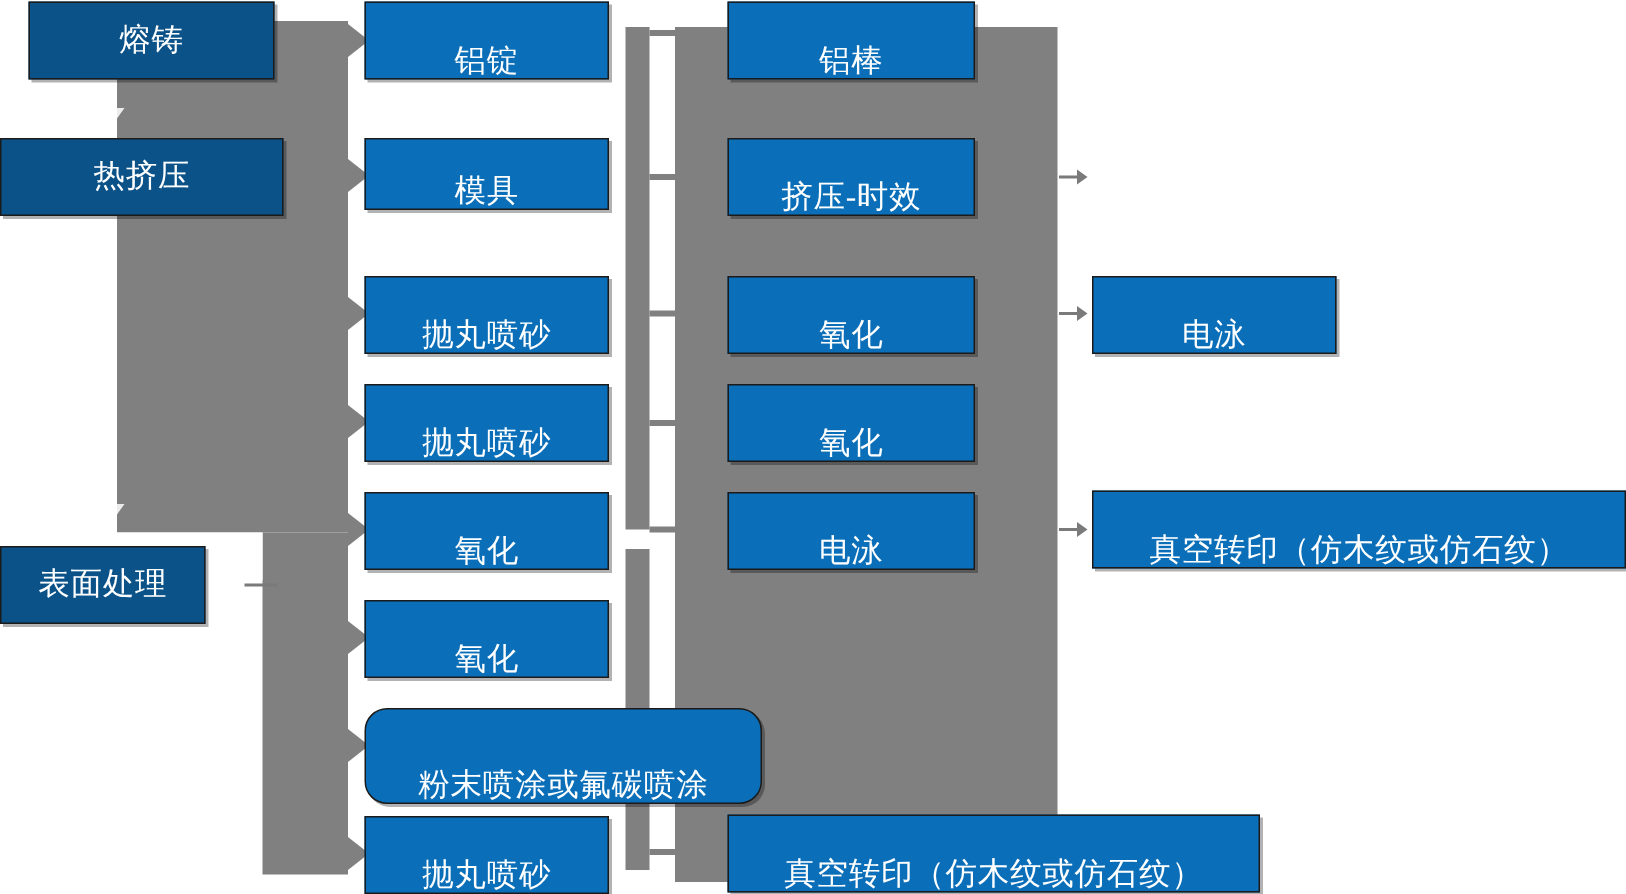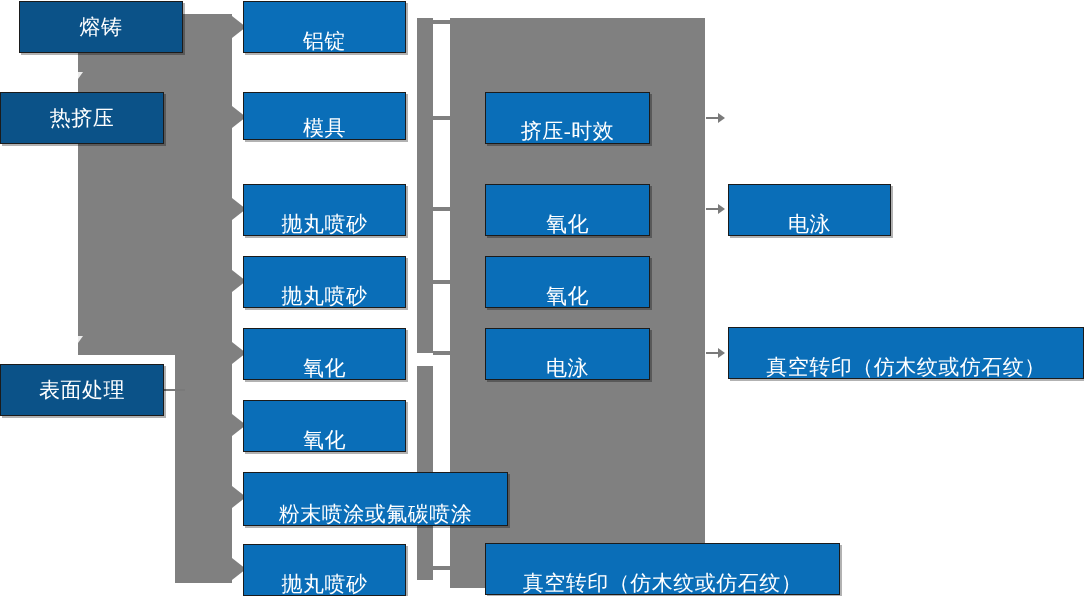--- a/index.html
+++ b/index.html
@@ -130,24 +130,24 @@
 
   <div class="arrowline" style="left:706px; top:208px; width:14px;"></div>
   <div class="arrowhead" style="left:718px; top:204px;"></div>
 
   <div class="arrowline" style="left:706px; top:352px; width:14px;"></div>
   <div class="arrowhead" style="left:718px; top:348px;"></div>
 
   <div class="box dark" style="left:0px; top:1px; width:164px; height:52px;margin-left:19px;">
     <span>熔铸</span>
   </div>
-  <div class="box dark" style="left:0px; top:92px; width:164px; height:52px;">
+  <div class="box dark" style="left:0px; top:92px; width:189px; height:52px;">
     <span>热挤压</span>
   </div>
-  <div class="box dark" style="left:0px; top:364px; width:164px; height:52px;">
+  <div class="box dark" style="left:0px; top:364px; width:137px; height:52px;">
     <span>表面处理</span>
   </div>
 
   <div class="box light" style="left:243px; top:1px; width:163px; height:52px;">
     <span>铝锭</span>
   </div>
   <div class="box light" style="left:243px; top:92px; width:163px; height:48px;">
     <span>模具</span>
   </div>
   <div class="box light" style="left:243px; top:184px; width:163px; height:52px;">
@@ -155,27 +155,30 @@
   </div>
   <div class="box light" style="left:243px; top:256px; width:163px; height:52px;">
     <span>抛丸喷砂</span>
   </div>
   <div class="box light" style="left:243px; top:328px; width:163px; height:52px;">
     <span>氧化</span>
   </div>
   <div class="box light" style="left:243px; top:400px; width:163px; height:52px;">
     <span>氧化</span>
   </div>
-  <div class="box light wide" style="left:243px; top:472px; width:265px; height:54px;">
+  <div class="box light wide" style="left:243px; top:472px; width:265px; height:64px;border-radius:15px;">
     <span>粉末喷涂或氟碳喷涂</span>
   </div>
   <div class="box light" style="left:243px; top:544px; width:163px; height:52px;">
     <span>抛丸喷砂</span>
   </div>
 
+  <div class="box light" style="left:485px; top:1px; width:165px; height:52px;">
+    <span>铝棒</span>
+  </div>
   <div class="box light" style="left:485px; top:92px; width:165px; height:52px;font-family:Liberation Serif, serif;">
     <span>挤压-时效</span>
   </div>
   <div class="box light" style="left:485px; top:184px; width:165px; height:52px;">
     <span>氧化</span>
   </div>
   <div class="box light" style="left:485px; top:256px; width:165px; height:52px;">
     <span>氧化</span>
   </div>
   <div class="box light" style="left:485px; top:328px; width:165px; height:52px;">

